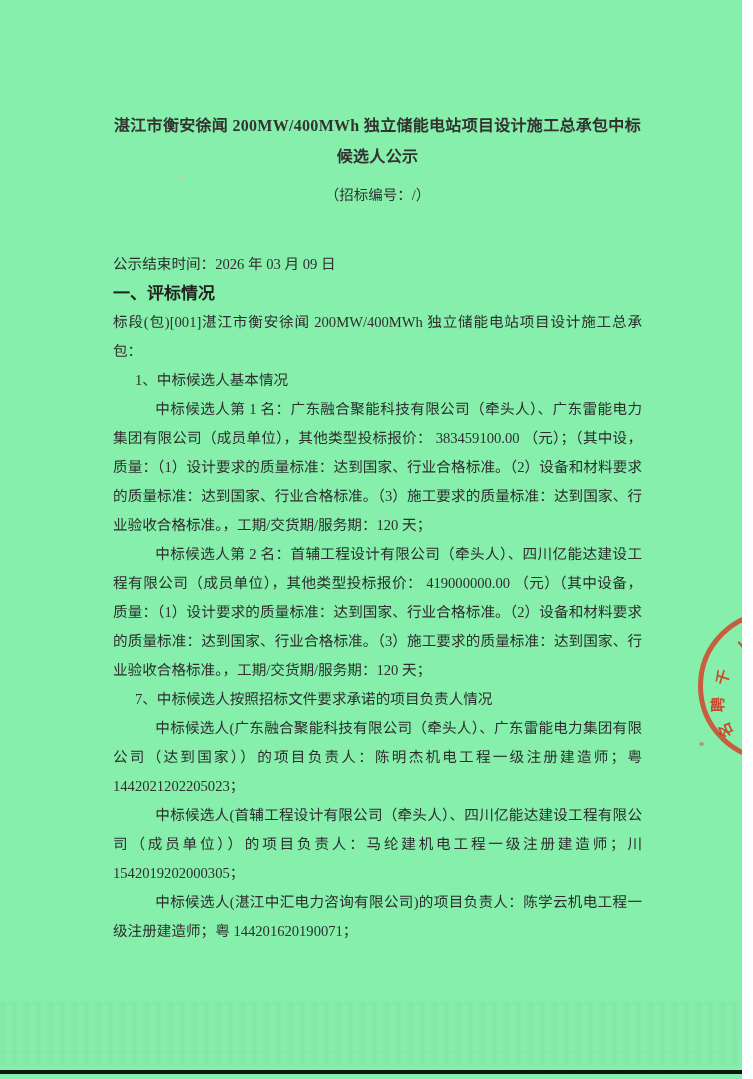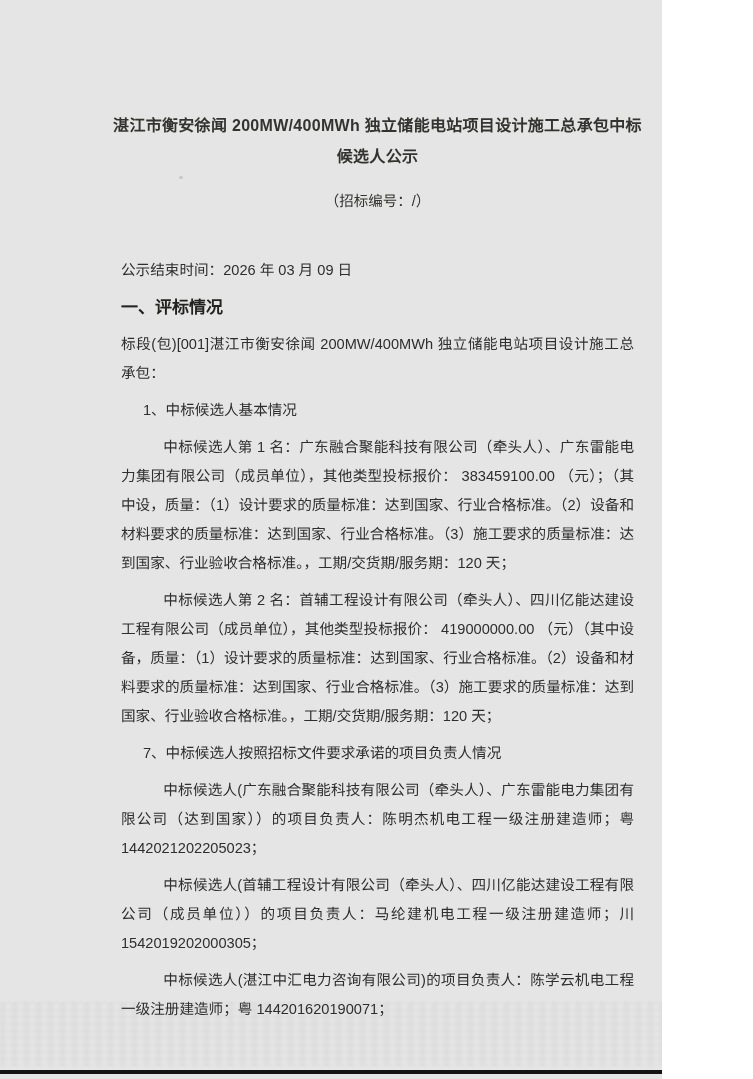--- a/index.html
+++ b/index.html
@@ -2,57 +2,57 @@
 <html lang="zh-CN"><head>
 <meta charset="utf-8">
 <style>
   html, body {
     margin: 0;
     padding: 0;
     background: #ffffff;
   }
   .page {
     position: relative;
-    width: 662px;
+    width: 742px;
     height: 1079px;
     overflow: hidden;
-    background: #e5e5e5;
-    font-family: Liberation Sans, sans-serif;
+    background: #86efac;
+    font-family: Liberation Serif, serif;
     color: #2e2e2e;
   }
   .content {
     position: absolute;
     left: 113px;
     top: 110px;
     width: 529px;
   }
   .doc-title {
     text-align: center;
     font-size: 16px;
     line-height: 31px;
     font-weight: 600;
     color: #333330;
     letter-spacing: 0.3px;
   }
   .doc-subtitle {
     text-align: center;
-    margin-top: 17px;
+    margin-top: 11px;
     font-size: 14.5px;
     font-weight: 500;
     color: #333330;
   }
   .body-text {
     margin-top: 46px;
     font-size: 14.6px;
     line-height: 29px;
     text-align: justify;
     text-justify: inter-character;
   }
   .body-text p {
-    margin: 8px;
+    margin: 0;
     padding: 0;
   }
   .h-bold {
     font-weight: bold;
     font-size: 17px;
     color: #222220;
   }
   .ind1 { text-indent: 1.5em; }
   .ind2 { text-indent: 2.9em; }
   

